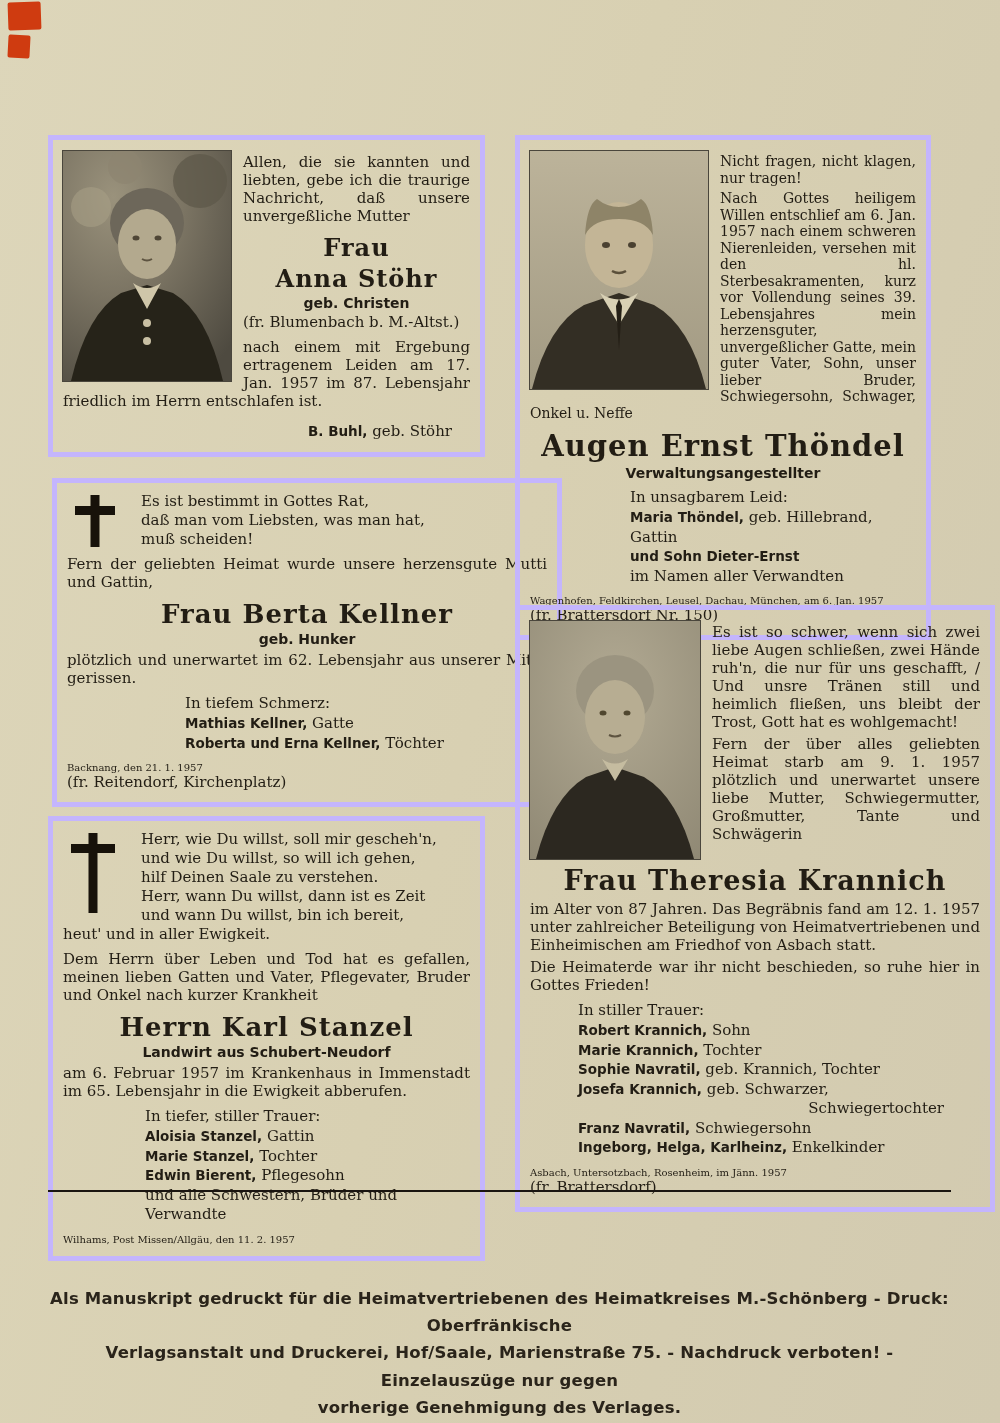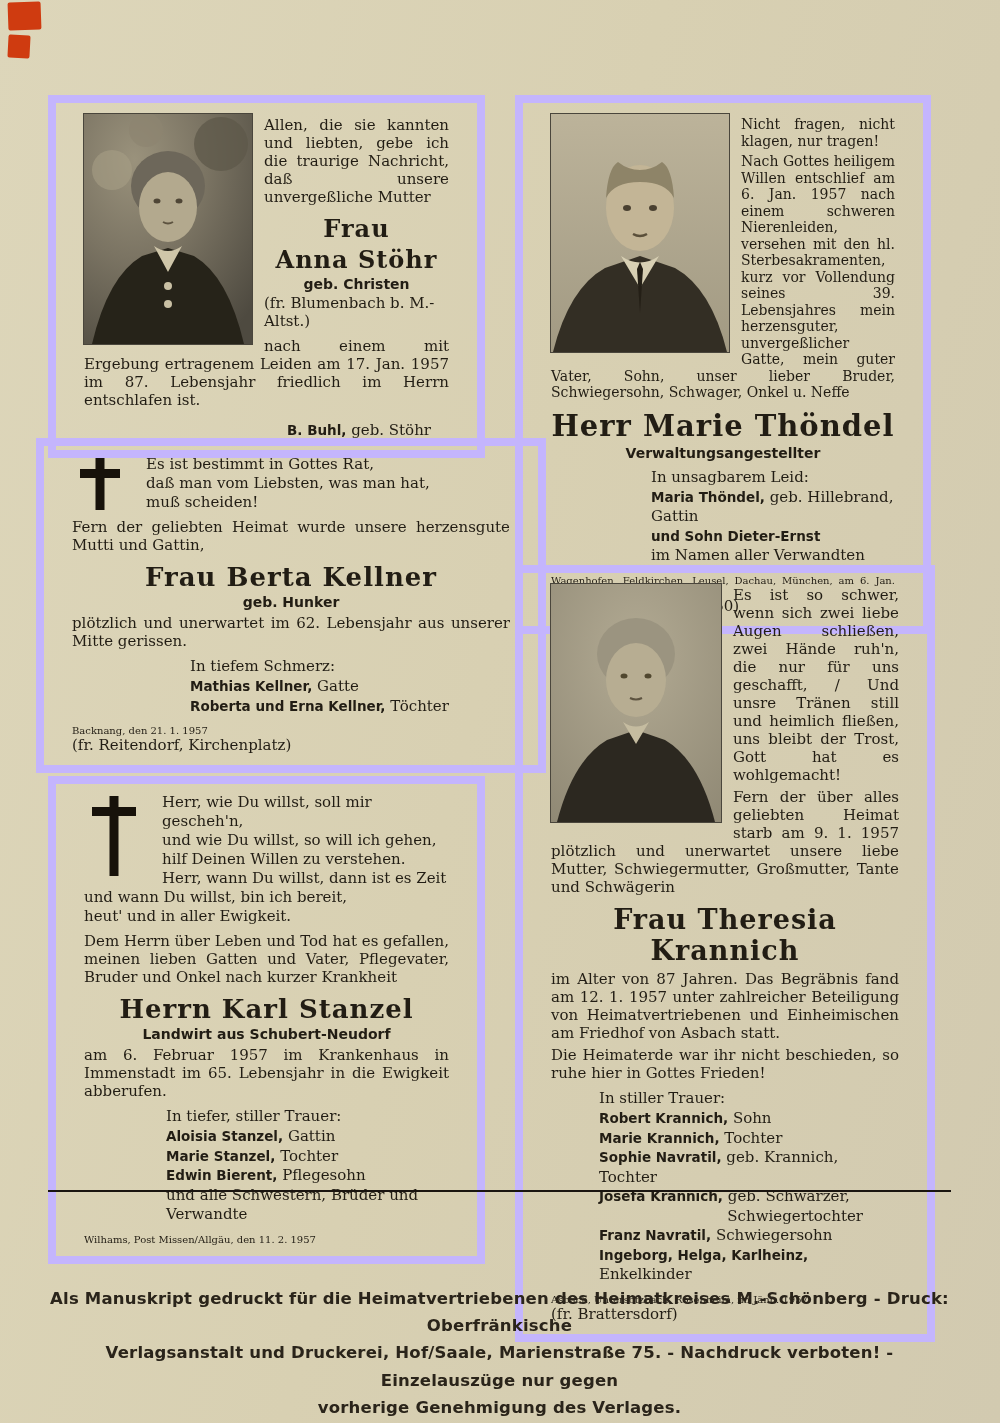--- a/index.html
+++ b/index.html
@@ -8,26 +8,26 @@
     position:relative;
     background: linear-gradient(105deg, #ddd6ba 0%, #d8d0b2 48%, #d2cab0 100%);
     font-family:"DejaVu Serif", serif;
     color:#221d14;
     overflow:hidden;
   }
   .red-mark { position:absolute; background:#cf3b10; border-radius:2px; }
   .red-mark.m1 { left:8px; top:2px; width:33px; height:28px; transform:rotate(-2deg); }
   .red-mark.m2 { left:8px; top:35px; width:22px; height:23px; transform:rotate(3deg); }
 
-  .box { position:absolute; border:8px solid #c4b5fd; padding:9px 28px 11px; }
+  .box { position:absolute; border:5px solid #c4b5fd; padding:9px 10px 11px;margin-top:40px; }
   #box-stoehr   { left:48px;  top:95px;  width:437px; min-height:322px; }
-  #box-kellner  { left:36px;  top:438px; width:510px; min-height:326px; }
+  #box-kellner  { left:52px;  top:438px; width:510px; min-height:326px; }
   #box-stanzel  { left:48px;  top:776px; width:437px; min-height:390px; }
   #box-thoendel { left:515px; top:95px;  width:416px; min-height:450px; }
-  #box-krannich { left:515px; top:565px; width:420px; min-height:600px; }
+  #box-krannich { left:515px; top:565px; width:480px; min-height:600px; }
 
   .photo { float:left; margin:2px 12px 6px 0; background:#777; box-shadow:0 0 0 1px #4a463c; }
   .p { font-size:15px; line-height:1.2; text-align:justify; margin:4px 0; }
   #box-thoendel .p.dense { font-size:14px; line-height:1.18; }
   .headline { font-family:"DejaVu Serif", serif; font-weight:700; text-align:center;
               letter-spacing:1px; margin:8px 0 2px; }
   .hl-24 { font-size:24px; } .hl-26 { font-size:26px; } .hl-27 { font-size:27px; } .hl-29 { font-size:29px; }
   .sub { font-family:"DejaVu Sans", sans-serif; font-weight:700; font-size:14px;
          text-align:center; margin:2px 0; }
   .center { text-align:left; }
@@ -121,21 +121,21 @@
   </div>
   <div class="place">Backnang, den 21. 1. 1957</div>
   <div class="place2">(fr. Reitendorf, Kirchenplatz)</div>
 </div>
 
 <div class="box" id="box-stanzel">
   <div class="verse">
     <div class="cross tall"></div>
     <div class="verse-line">Herr, wie Du willst, soll mir gescheh'n,</div>
     <div class="verse-line">und wie Du willst, so will ich gehen,</div>
-    <div class="verse-line">hilf Deinen Willen zu verstehen.</div>
+    <div class="verse-line">hilf Deinen Saale zu verstehen.</div>
     <div class="verse-line">Herr, wann Du willst, dann ist es Zeit</div>
     <div class="verse-line">und wann Du willst, bin ich bereit,</div>
     <div class="verse-line">heut' und in aller Ewigkeit.</div>
   </div>
   <p class="p clear">Dem Herrn über Leben und Tod hat es gefallen, meinen lieben Gatten und Vater, Pflegevater, Bruder und Onkel nach kurzer Krankheit</p>
   <div class="headline hl-26">Herrn Karl Stanzel</div>
   <div class="sub">Landwirt aus Schubert-Neudorf</div>
   <p class="p">am 6. Februar 1957 im Krankenhaus in Immenstadt im 65. Lebensjahr in die Ewigkeit abberufen.</p>
   <div class="grief">In tiefer, stiller Trauer:</div>
   <div class="mourner">
@@ -170,21 +170,21 @@
     <path d="M55 84 q2 -30 12 -36 q10 8 22 8 q12 0 22 -8 q10 6 12 36 q-8 -16 -34 -16 q-26 0 -34 16" fill="#8e8468"></path>
     <ellipse cx="76" cy="94" rx="4" ry="3" fill="#4a4131"></ellipse>
     <ellipse cx="102" cy="94" rx="4" ry="3" fill="#4a4131"></ellipse>
     <path d="M82 120 q7 4 14 0" stroke="#5a4f3a" stroke-width="2.5" fill="none"></path>
     <path d="M2 238 q16 -64 52 -84 l35 -12 l35 12 q36 20 52 84 z" fill="#332e24"></path>
     <path d="M70 142 l19 32 l19 -32 q-19 13 -38 0" fill="#d8d0b4"></path>
     <path d="M86 155 l3 -7 l3 7 l-3 44 z" fill="#241f16"></path>
   </svg>
   <p class="p dense">Nicht fragen, nicht klagen, nur tragen!</p>
   <p class="p dense">Nach Gottes heiligem Willen entschlief am 6. Jan. 1957 nach einem schweren Nierenleiden, versehen mit den hl. Sterbesakramenten, kurz vor Vollendung seines 39. Lebensjahres mein herzensguter, unvergeßlicher Gatte, mein guter Vater, Sohn, unser lieber Bruder, Schwiegersohn, Schwager, Onkel u. Neffe</p>
-  <div class="headline hl-29 clear">Herr Marie Thöndel</div>
+  <div class="headline hl-29 clear">Augen Ernst Thöndel</div>
   <div class="sub">Verwaltungsangestellter</div>
   <div class="grief">In unsagbarem Leid:</div>
   <div class="mourner">
     <span class="mname">Maria Thöndel,</span>
     <span>geb. Hillebrand, Gattin</span>
   </div>
   <div class="mourner">
     <span class="mname">und Sohn Dieter-Ernst</span>
     <span></span>
   </div>

